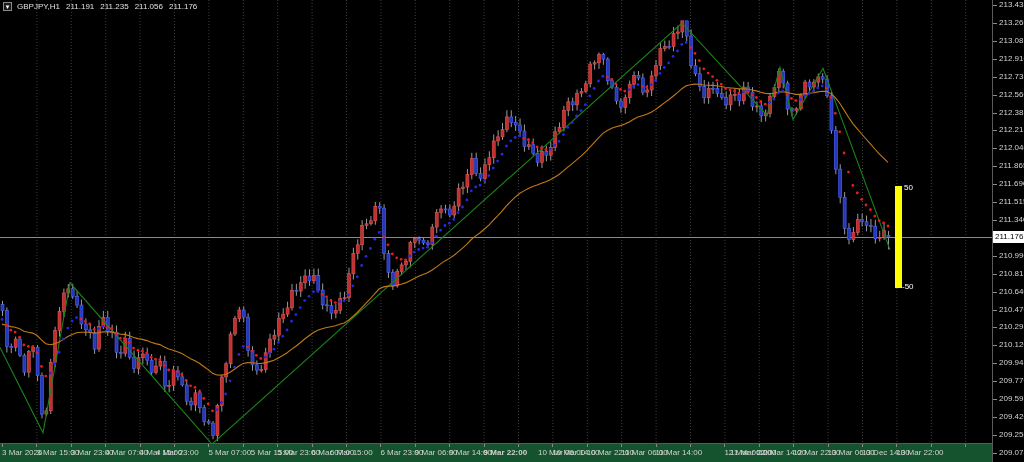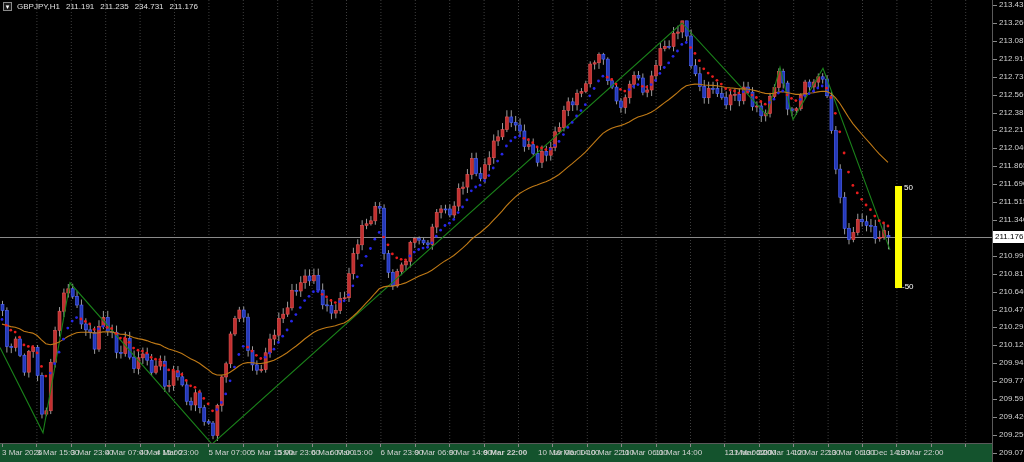--- a/index.html
+++ b/index.html
@@ -1087,21 +1087,21 @@
           <circle cx="887.972" cy="226.0" r="1.4" fill="#e81d1d"></circle>
         </g>
       </svg>
   </div>
 
   <div id="title">
     <span id="sym-icon">▾</span>
     <span>GBPJPY,H1</span>
     <span class="num">211.191</span>
     <span class="num">211.235</span>
-    <span class="num">234.731</span>
+    <span class="num">211.056</span>
     <span class="num">211.176</span>
   </div>
 
   <div id="price-axis">
       <div class="p-tick" style="top: 4.98883px;"></div>
       <div class="p-label" style="top: 4.98883px;">213.435</div>
       <div class="p-tick" style="top: 22.9622px;"></div>
       <div class="p-label" style="top: 22.9622px;">213.260</div>
       <div class="p-tick" style="top: 40.9357px;"></div>
       <div class="p-label" style="top: 40.9357px;">213.085</div>

